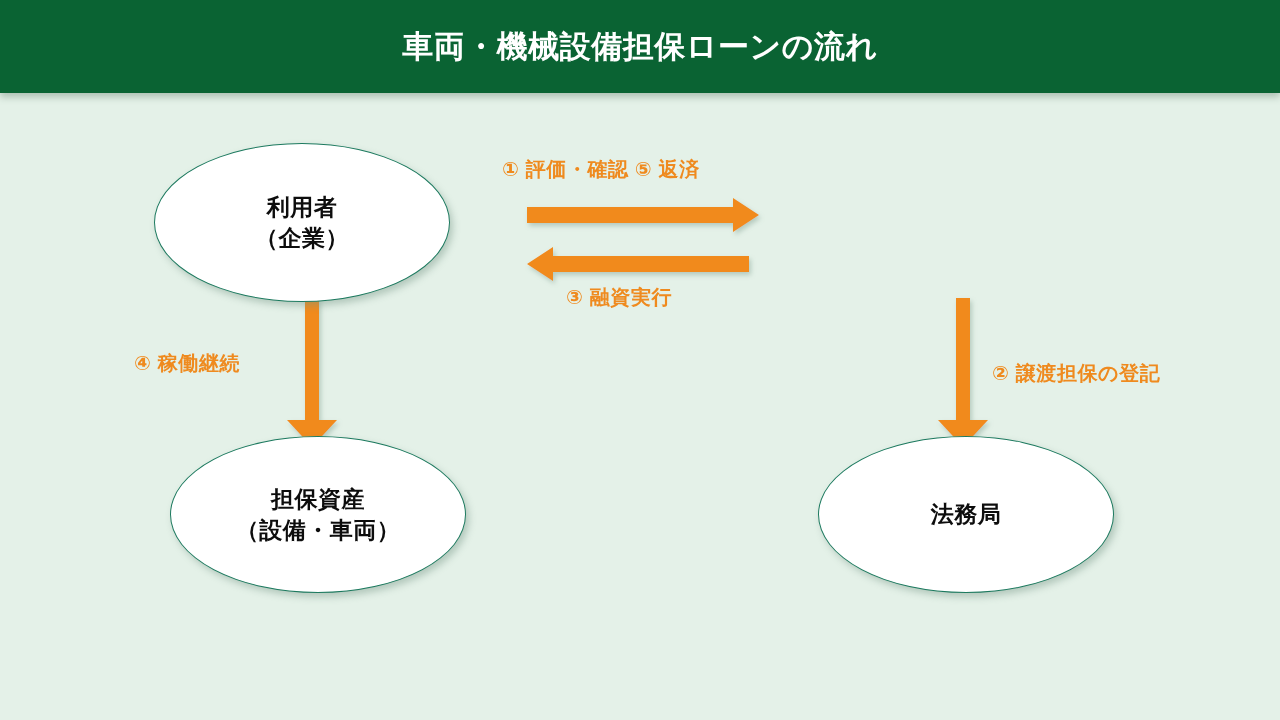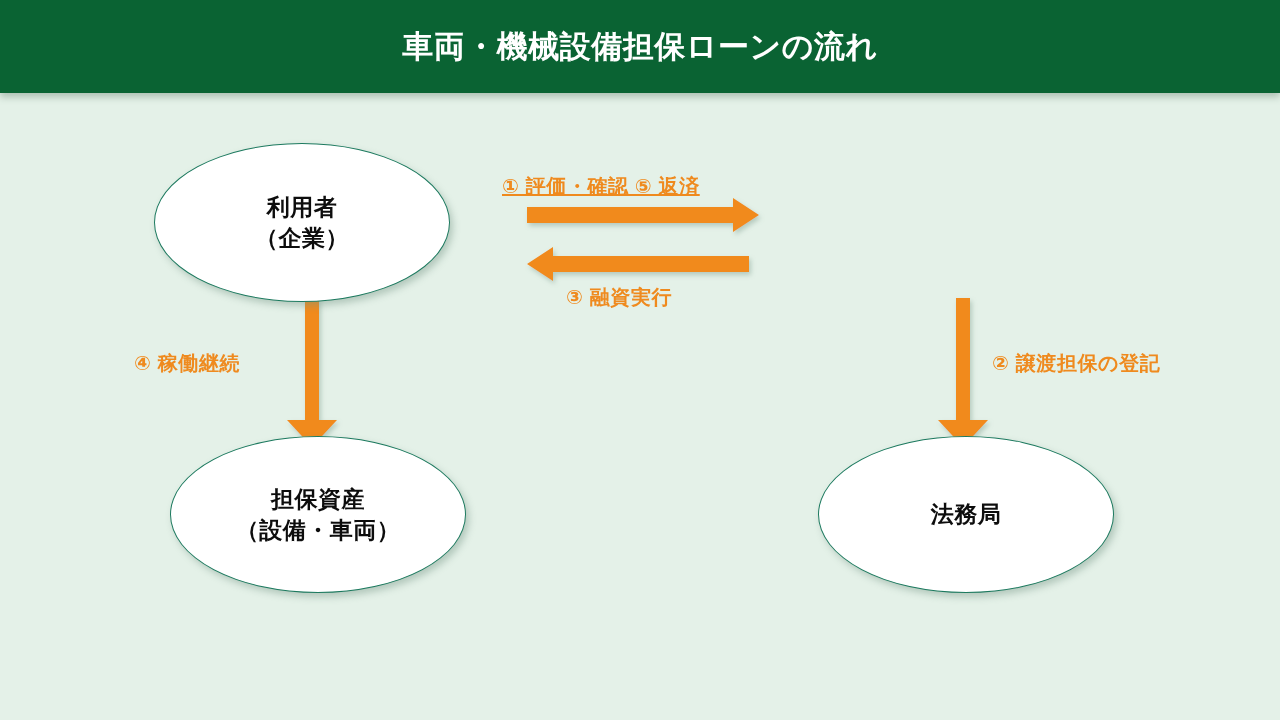--- a/index.html
+++ b/index.html
@@ -91,24 +91,24 @@
   
   .step-label {
     position: absolute;
     color: #ef8a1e;
     font-size: 20px;
     font-weight: bold;
     letter-spacing: 0.6px;
     white-space: nowrap;
     z-index: 4;
   }
-  #label-step1 { left: 502px; top: 173px; text-decoration: underline; }
+  #label-step1 { left: 502px; top: 156px; }
   #label-step3 { left: 566px; top: 284px; }
   #label-step4 { left: 134px; top: 350px; }
-  #label-step2 { left: 992px; top: 350px; }
+  #label-step2 { left: 992px; top: 360px; }
 
   
   #footer-banner {
     position: absolute;
     left: 106px;
     top: 612px;
     width: 1086px;
     height: 86px;
     background: #ffffff;
     border: 1.6px solid #2b7f68;

